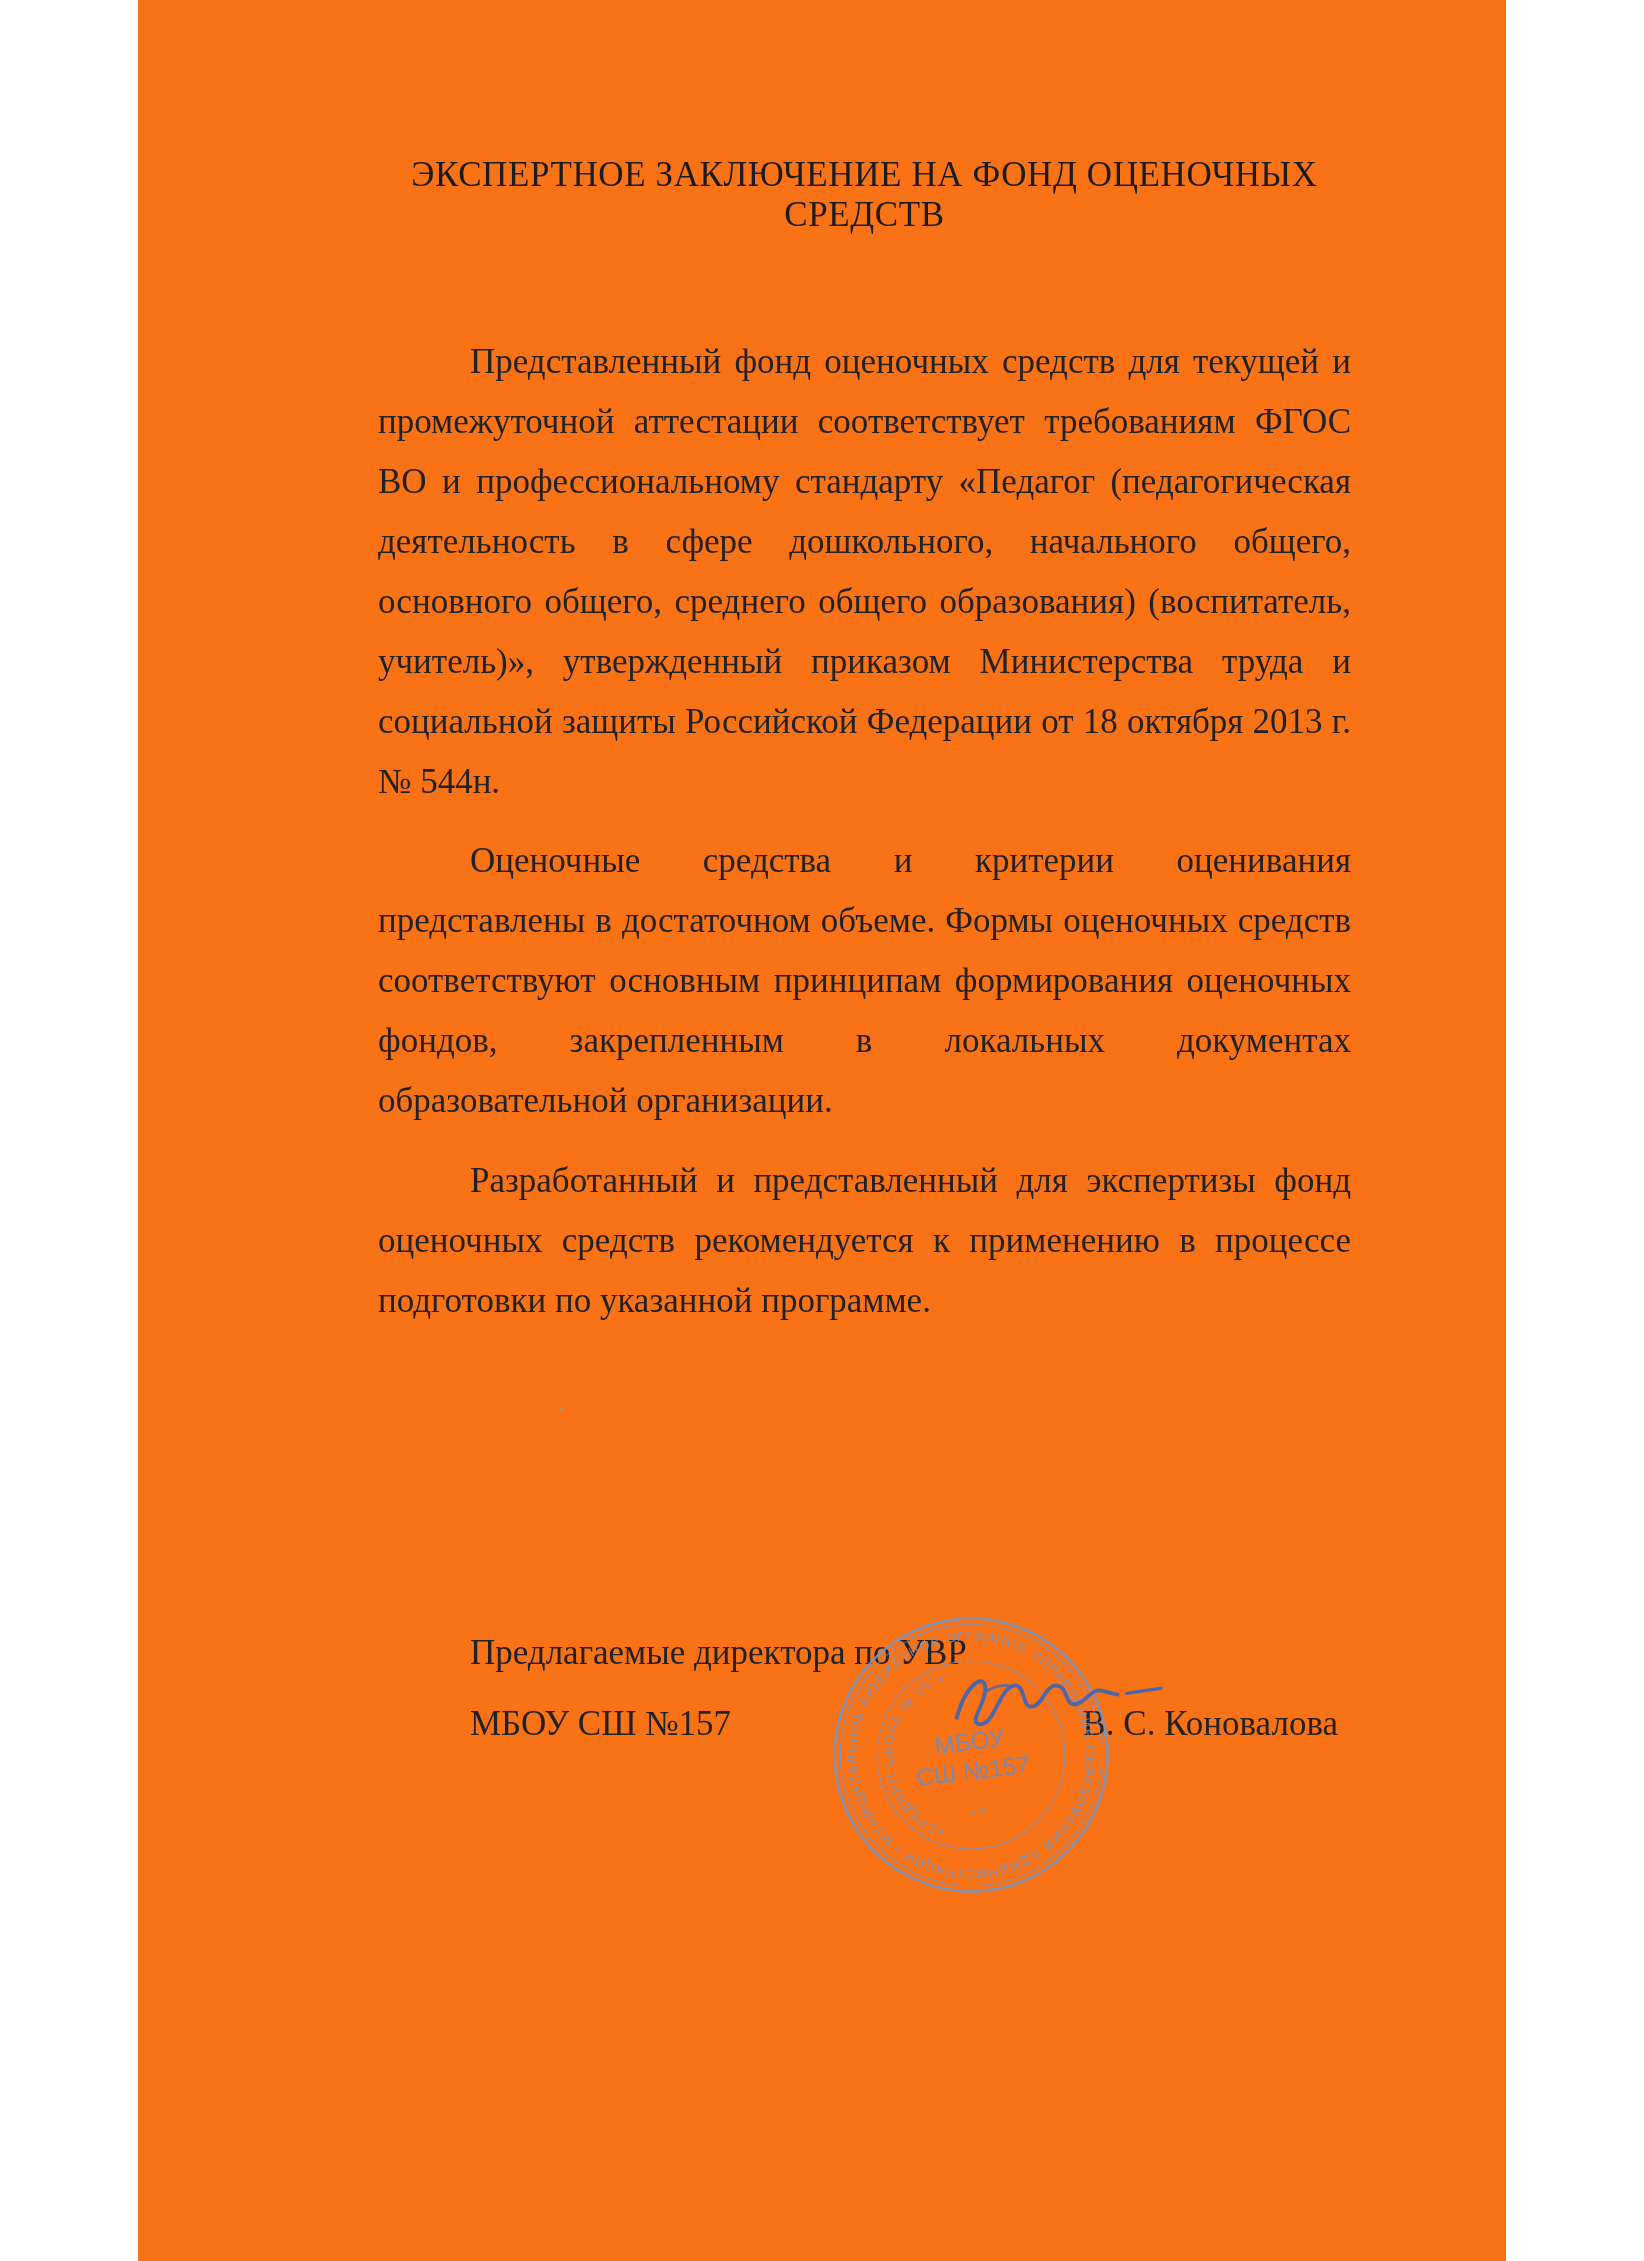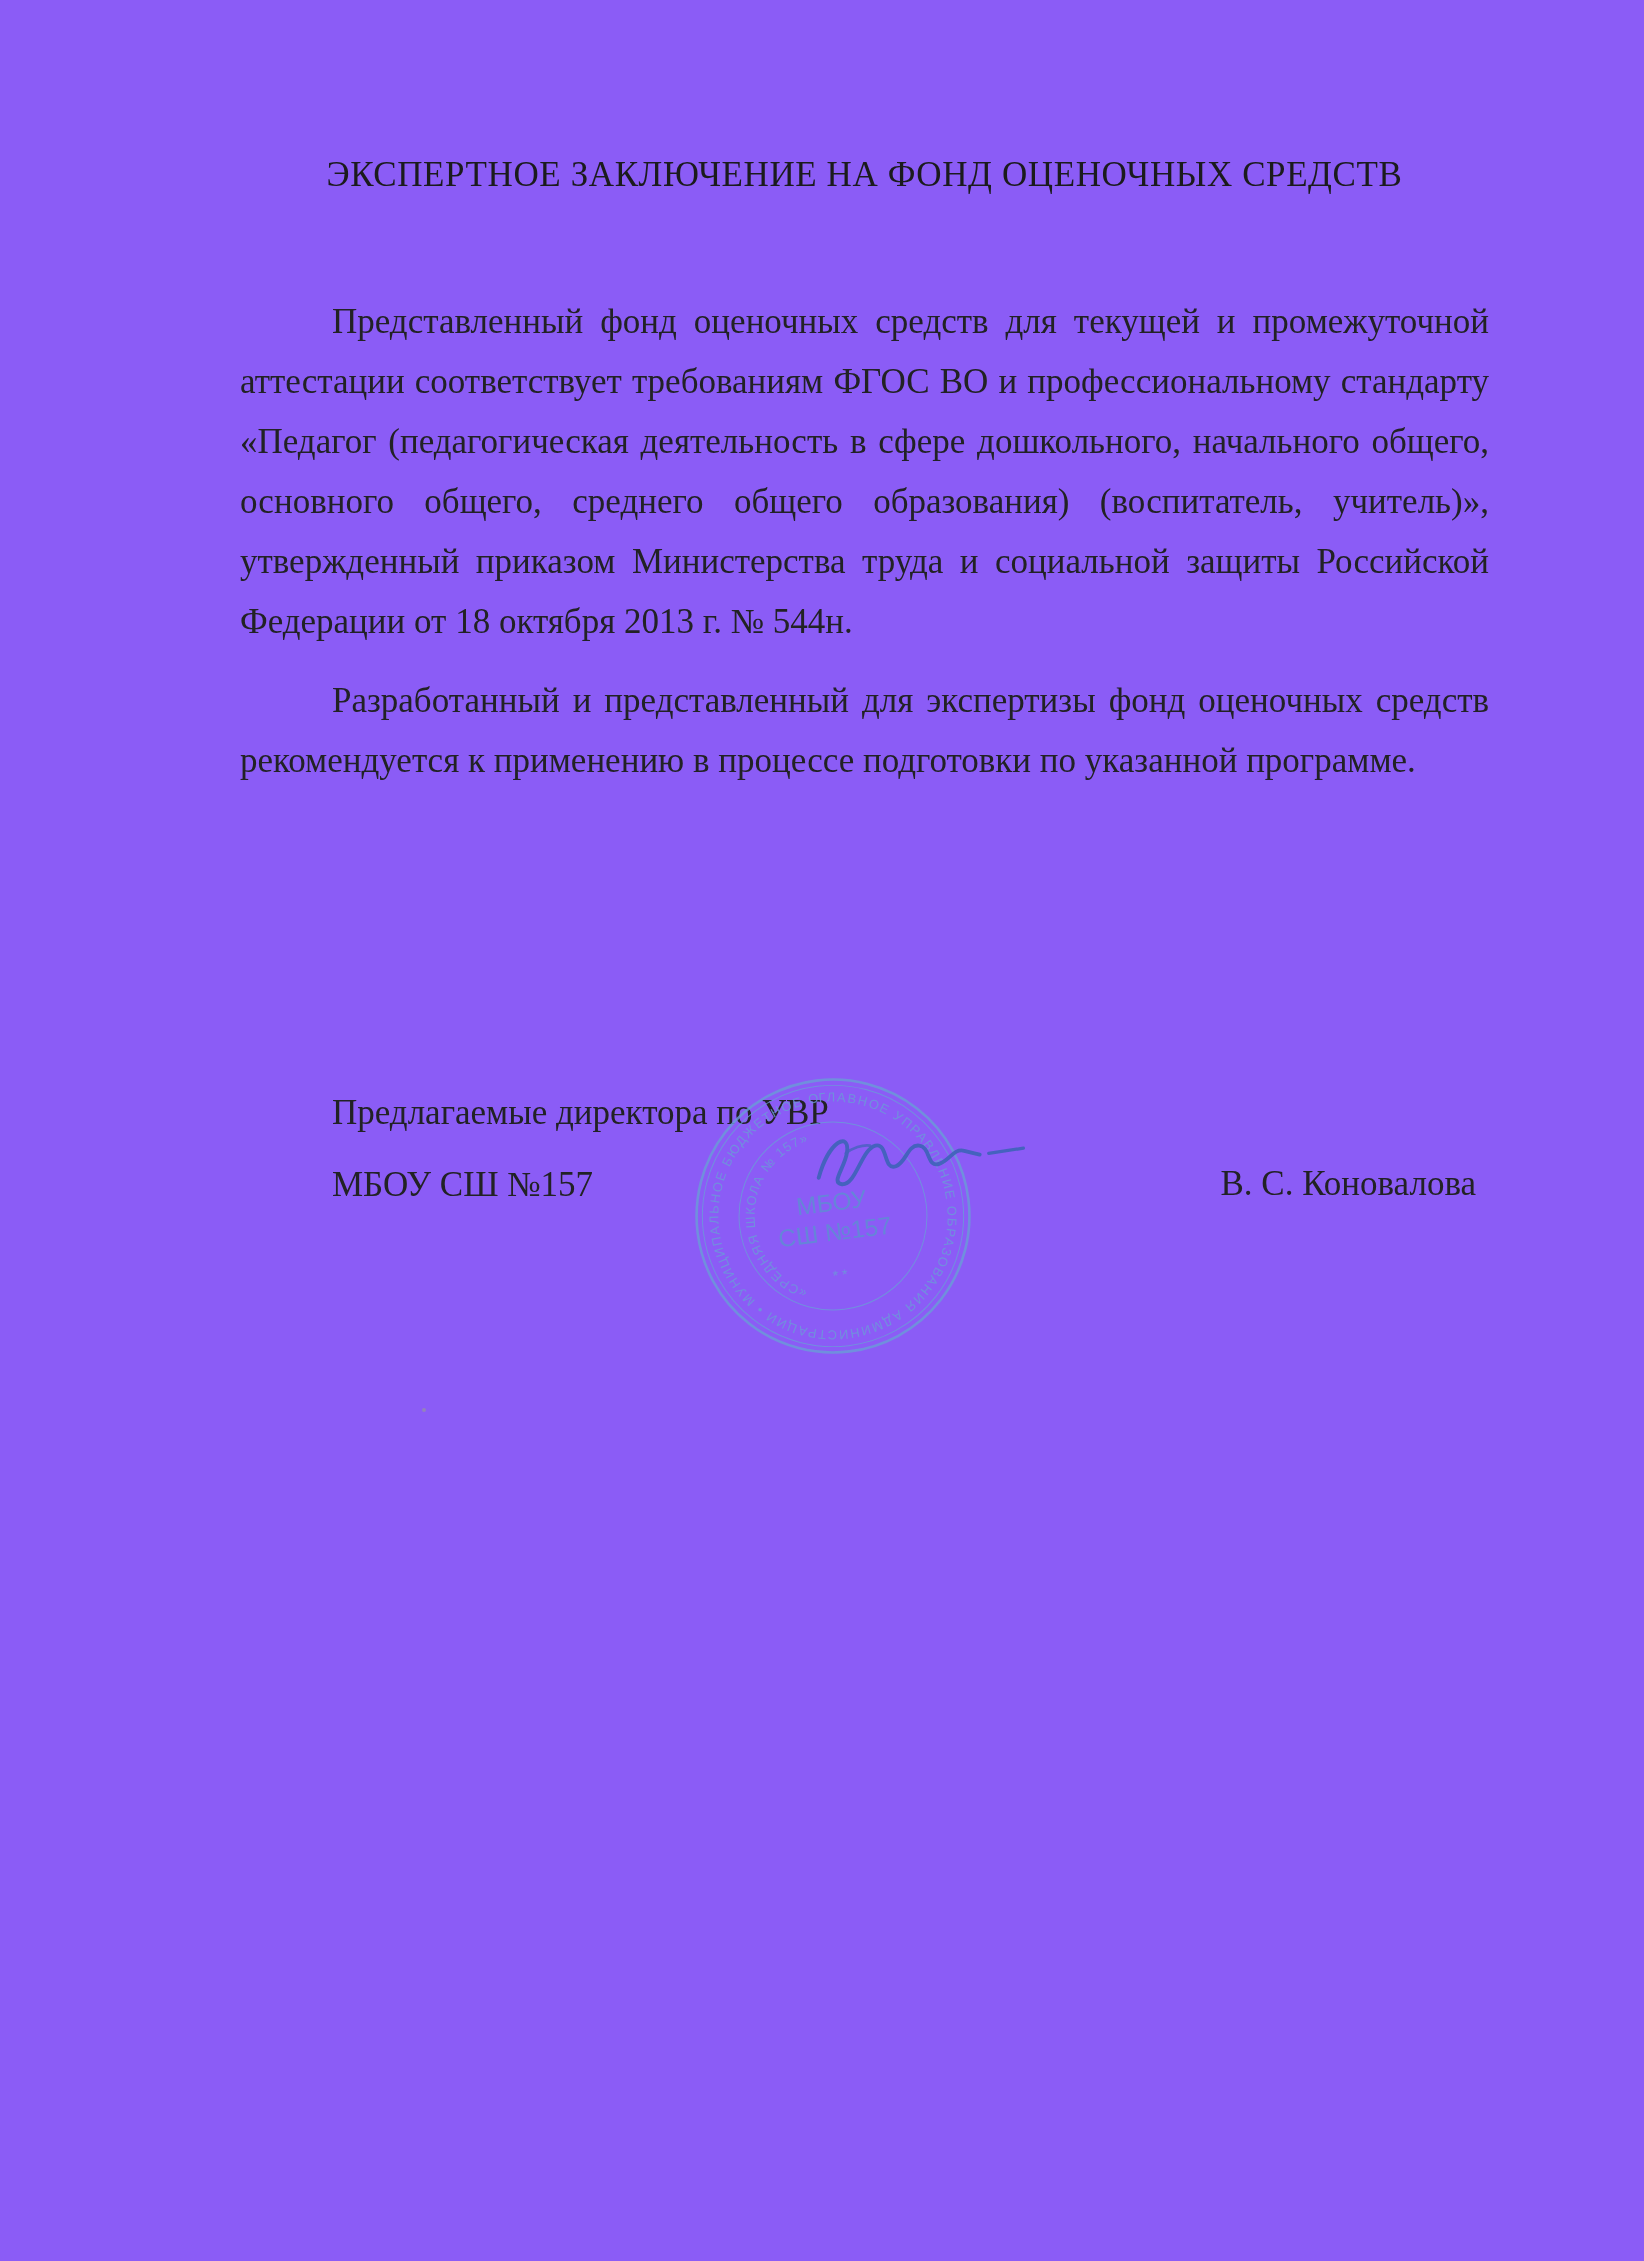--- a/index.html
+++ b/index.html
@@ -2,24 +2,24 @@
 <html lang="ru" style="font-size:10.3px"><head>
 <meta charset="utf-8">
 <style>
   html, body {
     margin: 0;
     padding: 0;
     background: #ffffff;
   }
   .page {
     position: relative;
-    width: 1644px;
+    width: 1368px;
     height: 2261px;
     margin: 0 auto;
-    background: #8b5cf6;
+    background: #f97316;
     box-sizing: border-box;
     padding: 155px 155px 129px 240px;
     font-family: "Liberation Serif", "DejaVu Serif", serif;
     color: #1d1d1f;
     overflow: hidden;
   }
   .doc-title {
     text-align: center;
     font-size: 35px;
     letter-spacing: 0.6px;
@@ -99,20 +99,21 @@
 </style>
 </head>
 <body>
 
 <div class="page">
 
   <h1 class="doc-title">ЭКСПЕРТНОЕ ЗАКЛЮЧЕНИЕ НА ФОНД ОЦЕНОЧНЫХ СРЕДСТВ</h1>
 
   <div class="doc-body">
     <p>Представленный фонд оценочных средств для текущей и промежуточной аттестации соответствует требованиям ФГОС ВО и профессиональному стандарту «Педагог (педагогическая деятельность в сфере дошкольного, начального общего, основного общего, среднего общего образования) (воспитатель, учитель)», утвержденный приказом Министерства труда и социальной защиты Российской Федерации от 18 октября 2013 г. № 544н.</p>
+    <p>Оценочные средства и критерии оценивания представлены в достаточном объеме. Формы оценочных средств соответствуют основным принципам формирования оценочных фондов, закрепленным в локальных документах образовательной организации.</p>
     <p>Разработанный и представленный для экспертизы фонд оценочных средств рекомендуется к применению в процессе подготовки по указанной программе.</p>
   </div>
 
   <div class="speck"></div>
 
   <div class="signature-section">
 
     <div class="signer-lines">
       <div class="signer-line">Предлагаемые директора по УВР</div>
       <div class="signer-line">МБОУ СШ №157</div>

